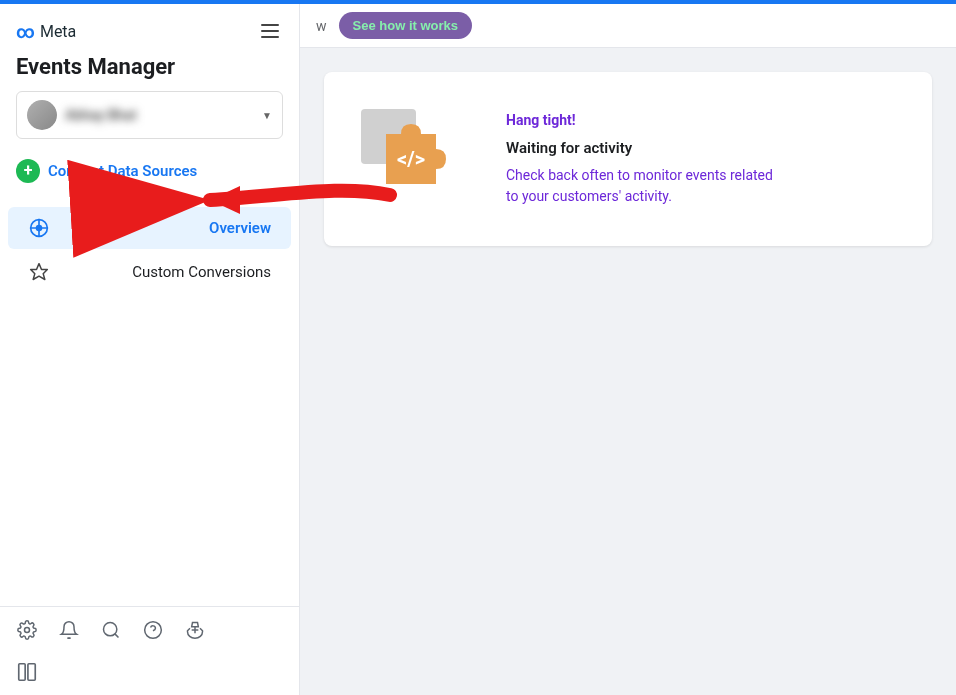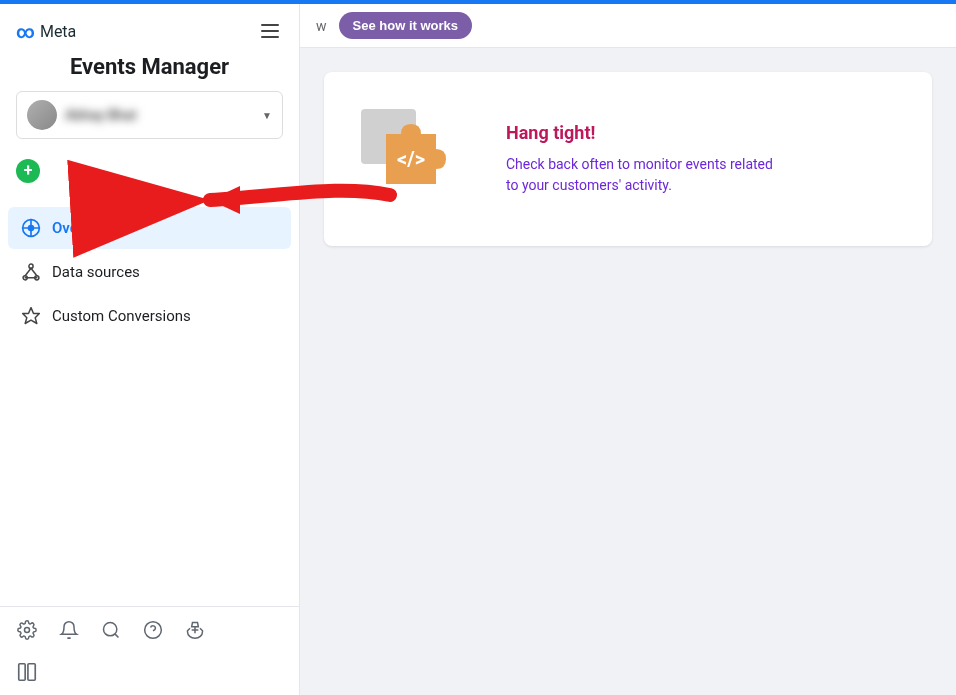--- a/index.html
+++ b/index.html
@@ -14,56 +14,56 @@
 
     .sidebar-header { padding: 16px 16px 8px 16px; display: flex; align-items: center; justify-content: space-between; }
 
     .meta-logo { display: flex; align-items: center; gap: 6px; }
     .meta-logo-icon { font-size: 18px; color: #1877f2; font-weight: bold; letter-spacing: -1px; }
     .meta-wordmark { font-size: 16px; color: #1c2b33; font-weight: 400; }
 
     .hamburger-btn { background: none; border: none; cursor: pointer; padding: 4px; display: flex; flex-direction: column; gap: 4px; }
     .hamburger-line { width: 18px; height: 2px; background: #444; border-radius: 1px; }
 
-    .page-title { padding: 4px 16px 12px 16px; font-size: 22px; font-weight: 700; color: #1c1e21; text-align: center; }
+    .page-title { padding: 4px 16px 12px 16px; font-size: 22px; font-weight: 700; color: #1c1e21; }
 
     .account-selector { margin: 0 16px 16px 16px; display: flex; align-items: center; gap: 8px; padding: 8px 10px; border: 1px solid #ddd; border-radius: 6px; cursor: pointer; }
     .account-avatar { width: 30px; height: 30px; border-radius: 50%; background: #ccc; overflow: hidden; }
     .account-avatar-img { width: 100%; height: 100%; background: linear-gradient(135deg, #b0b0b0, #888); border-radius: 50%; }
     .account-name { flex: 1; font-size: 14px; color: #444; font-weight: 500; filter: blur(4px); }
     .dropdown-arrow { font-size: 10px; color: #666; }
 
     .connect-btn { margin: 0 16px 16px 16px; display: flex; align-items: center; gap: 8px; cursor: pointer; padding: 4px 0; }
     .connect-icon { width: 24px; height: 24px; background: #1db954; border-radius: 50%; display: flex; align-items: center; justify-content: center; color: white; font-size: 16px; font-weight: bold; line-height: 1; }
     .connect-text { font-size: 15px; color: #1877f2; font-weight: 600; }
 
     .nav-menu { flex: 1; padding: 4px 8px; }
-    .nav-item { display: flex; align-items: center; gap: 10px; padding: 10px 12px; border-radius: 6px; cursor: pointer; margin-bottom: 2px; }
+    .nav-item { display: flex; align-items: center; gap: 10px; padding: 10px 20px; border-radius: 6px; cursor: pointer; margin-bottom: 2px; justify-content: space-between; }
     .nav-item.active { background: #e7f3ff; }
     .nav-item-icon { width: 22px; height: 22px; display: flex; align-items: center; justify-content: center; flex-shrink: 0; }
     .nav-item-label { font-size: 15px; color: #1c1e21; }
     .nav-item.active .nav-item-label { color: #1877f2; font-weight: 600; }
     .nav-item.active .nav-item-icon svg { color: #1877f2; }
 
     .sidebar-footer { padding: 12px 16px; border-top: 1px solid #e4e6eb; display: flex; align-items: center; gap: 20px; }
     .footer-icon { width: 22px; height: 22px; display: flex; align-items: center; justify-content: center; cursor: pointer; color: #606770; }
     .footer-extra { padding: 8px 16px; }
 
     
     .main-content { flex: 1; display: flex; flex-direction: column; overflow: hidden; }
 
     .main-header { background: #fff; padding: 8px 16px; display: flex; align-items: center; gap: 12px; border-bottom: 1px solid #e4e6eb; }
     .header-breadcrumb { font-size: 14px; color: #65676b; }
-    .see-how-btn { background: #7b5ea7; color: #ffffff; border: none; border-radius: 20px; padding: 6px 14px; font-size: 13px; font-weight: 600; cursor: pointer; }
+    .see-how-btn { background: #7b5ea7; color: #86efac; border: none; border-radius: 20px; padding: 6px 14px; font-size: 13px; font-weight: 600; cursor: pointer; }
 
     .content-area { flex: 1; padding: 24px; overflow-y: auto; }
 
     .waiting-card { background: #fff; border-radius: 8px; padding: 32px; display: flex; align-items: center; gap: 40px; margin-bottom: 16px; box-shadow: 0 1px 3px rgba(0,0,0,0.1); }
 
-    .waiting-text h2 { font-size: 18px; font-weight: 700; color: #be185d; margin-bottom: 11px; }
+    .waiting-text h2 { font-size: 14px; font-weight: 700; color: #6d28d9; margin-bottom: 11px; }
     .waiting-text .subtitle { font-size: 15px; color: #1c1e21; font-weight: 600; margin-bottom: 8px; }
     .waiting-text p { font-size: 14px; color: #6d28d9; line-height: 1.5; max-width: 280px; }
 
   </style>
 </head>
 <body>
 
 <div class="top-bar"></div>
 
 <div class="app-container">
@@ -87,51 +87,39 @@
     <div class="account-selector">
       <div class="account-avatar">
         <div class="account-avatar-img"></div>
       </div>
       <span class="account-name">Abhay Bhat</span>
       <span class="dropdown-arrow">▼</span>
     </div>
 
     <div class="connect-btn">
       <div class="connect-icon">+</div>
+      <span class="connect-text">Connect Data Sources</span>
     </div>
 
     <nav class="nav-menu">
 
       <div class="nav-item active">
         <div class="nav-item-icon">
           <svg width="20" height="20" viewBox="0 0 24 24" fill="none" stroke="#1877f2" stroke-width="2" stroke-linecap="round" stroke-linejoin="round">
             <circle cx="12" cy="12" r="10"></circle>
             <circle cx="12" cy="12" r="4" fill="#1877f2" stroke="none"></circle>
             <line x1="12" y1="2" x2="12" y2="8"></line>
             <line x1="12" y1="16" x2="12" y2="22"></line>
             <line x1="2" y1="12" x2="8" y2="12"></line>
             <line x1="16" y1="12" x2="22" y2="12"></line>
           </svg>
         </div>
         <span class="nav-item-label">Overview</span>
       </div>
 
-      <div class="nav-item">
-        <div class="nav-item-icon">
-          <svg width="20" height="20" viewBox="0 0 24 24" fill="none" stroke="#444" stroke-width="1.8" stroke-linecap="round" stroke-linejoin="round">
-            <circle cx="12" cy="5" r="2.5"></circle>
-            <circle cx="5" cy="19" r="2.5"></circle>
-            <circle cx="19" cy="19" r="2.5"></circle>
-            <line x1="12" y1="7.5" x2="5" y2="16.5"></line>
-            <line x1="12" y1="7.5" x2="19" y2="16.5"></line>
-            <line x1="5" y1="19" x2="19" y2="19"></line>
-          </svg>
-        </div>
-        <span class="nav-item-label">Data sources</span>
-      </div>
 
       <div class="nav-item">
         <div class="nav-item-icon">
           <svg width="20" height="20" viewBox="0 0 24 24" fill="none" stroke="#444" stroke-width="1.8" stroke-linecap="round" stroke-linejoin="round">
             <polygon points="12,2 15,9 22,9 17,14 19,21 12,17 5,21 7,14 2,9 9,9"></polygon>
           </svg>
         </div>
         <span class="nav-item-label">Custom Conversions</span>
       </div>
 
@@ -207,20 +195,21 @@
 
               <path d="M50,15 Q60,15 60,25 Q60,35 50,35" fill="#e8a050"></path>
 
               <text x="25" y="32" font-size="20" fill="white" text-anchor="middle" font-weight="bold">&lt;/&gt;</text>
             </g>
           </svg>
         </div>
 
         <div class="waiting-text">
           <h2>Hang tight!</h2>
+          <div class="subtitle">Waiting for activity</div>
           <p>Check back often to monitor events related to your customers' activity.</p>
         </div>
 
       </div>
 
     </div>
 
   </div>
 
 </div>

